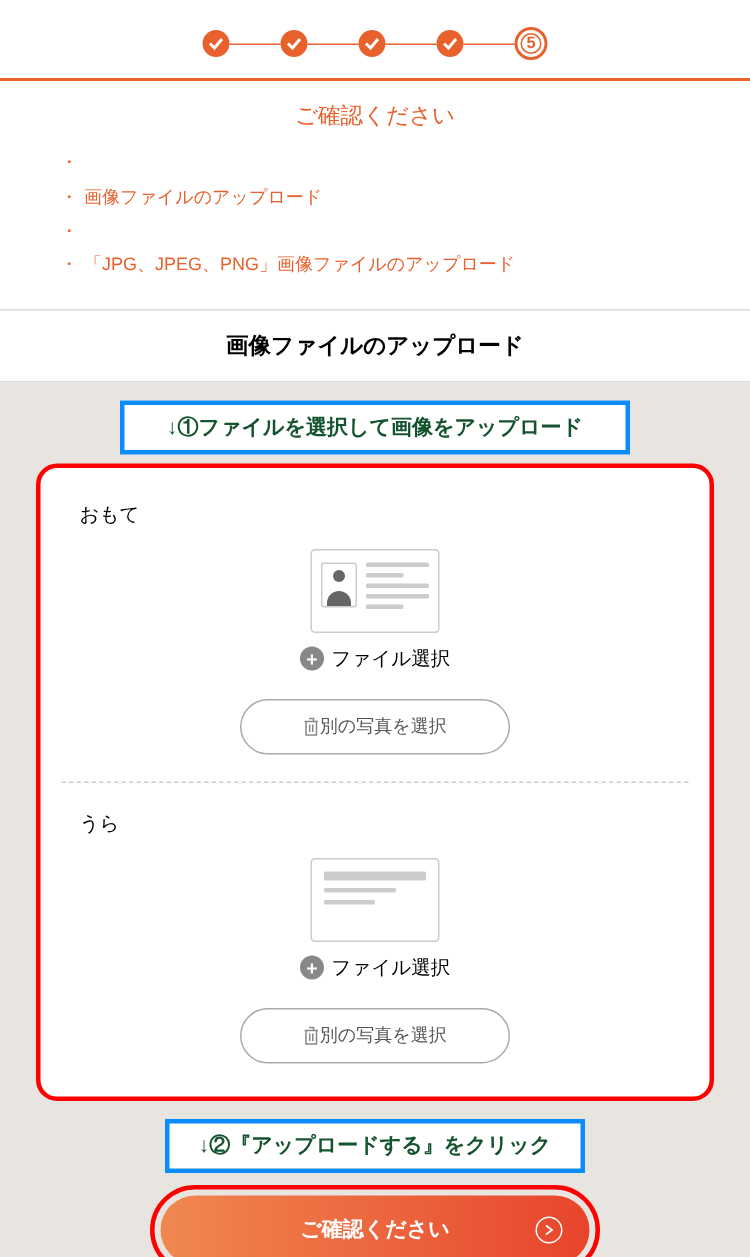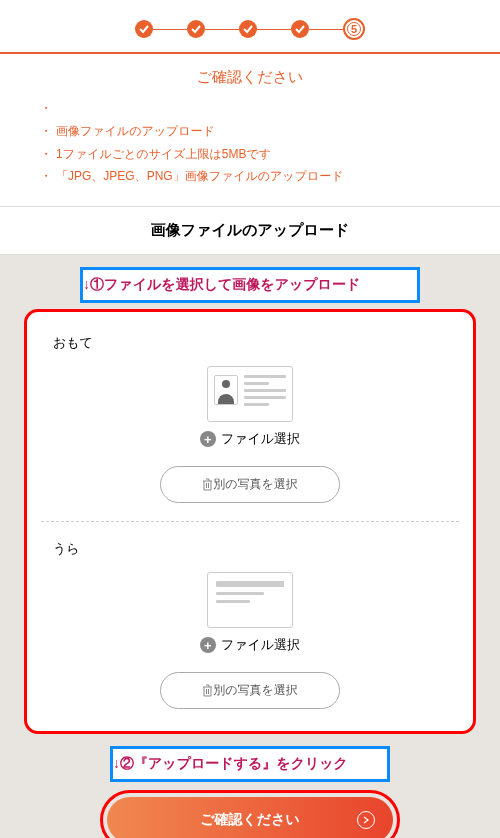--- a/index.html
+++ b/index.html
@@ -11,21 +11,21 @@
 .step-done svg{width:10px;height:10px}
 .step-current{border:2px solid #e8602c;background:#fff;width:22px;height:22px;position:relative}
 .step-current-inner{position:absolute;inset:2px;border:1px solid #e8602c;border-radius:50%;display:flex;align-items:center;justify-content:center;color:#e8602c;font-size:11px;font-weight:bold}
 .step-line{width:34px;height:1px;background:#e8602c}
 .orange-divider{height:2px;background:#e8602c;margin:0}
 .confirm-header{text-align:center;color:#e8602c;font-weight:normal;font-size:15px;padding:14px 0 10px}
 .bullet-list{padding:0 0 18px 40px}
 .bullet{color:#e8602c;font-size:12px;line-height:1.9;display:flex}
 .bullet-dot{margin-right:4px}
 .section-title{background:#fff;text-align:center;font-weight:bold;font-size:15px;padding:14px 12px;border-top:1px solid #ddd;border-bottom:1px solid #ddd}
-.instruction-box{border:3px solid #0a8cff;background:#fff;margin:12px auto 0;width:340px;padding:6px 0;color:#be185d;font-weight:bold;font-size:14px}
+.instruction-box{border:3px solid #0a8cff;background:#fff;margin:12px auto 0;width:340px;text-align:center;padding:6px 0;color:#14532d;font-weight:bold;font-size:14px}
 .red-box{border:3px solid #ff0000;border-radius:14px;margin:6px 24px 10px;background:#fff;padding:4px}
 .upload-card{padding:18px 22px}
 .card-label{font-size:13px;margin-bottom:14px}
 .id-preview{display:flex;justify-content:center;margin-bottom:8px}
 .id-front{width:86px;height:56px;border:1px solid #ccc;border-radius:3px;background:#fff;padding:6px;display:flex;gap:6px}
 .id-photo{width:24px;height:30px;background:#fff;border:1px solid #ccc;border-radius:2px;align-self:flex-start;margin-top:2px;position:relative;overflow:hidden}
 .id-photo::before{content:"";position:absolute;top:4px;left:50%;transform:translateX(-50%);width:8px;height:8px;border-radius:50%;background:#666}
 .id-photo::after{content:"";position:absolute;bottom:-2px;left:50%;transform:translateX(-50%);width:16px;height:12px;border-radius:8px 8px 0 0;background:#666}
 .id-lines{flex:1;display:flex;flex-direction:column;gap:4px;padding-top:2px}
 .id-line{height:3px;background:#ccc;border-radius:1px}
@@ -82,21 +82,20 @@
   <div class="bullet-list">
     <div class="bullet">
         <span class="bullet-dot">・</span>
       </div>
     <div class="bullet">
         <span class="bullet-dot">・</span>
         <span>画像ファイルのアップロード</span>
       </div>
     <div class="bullet">
         <span class="bullet-dot">・</span>
-        <span>1ファイルごとのサイズ上限は5MBです</span>
       </div>
     <div class="bullet">
         <span class="bullet-dot">・</span>
         <span>「JPG、JPEG、PNG」画像ファイルのアップロード</span>
       </div>
   </div>
 </div>
 
 <div class="section-title">画像ファイルのアップロード</div>
 

